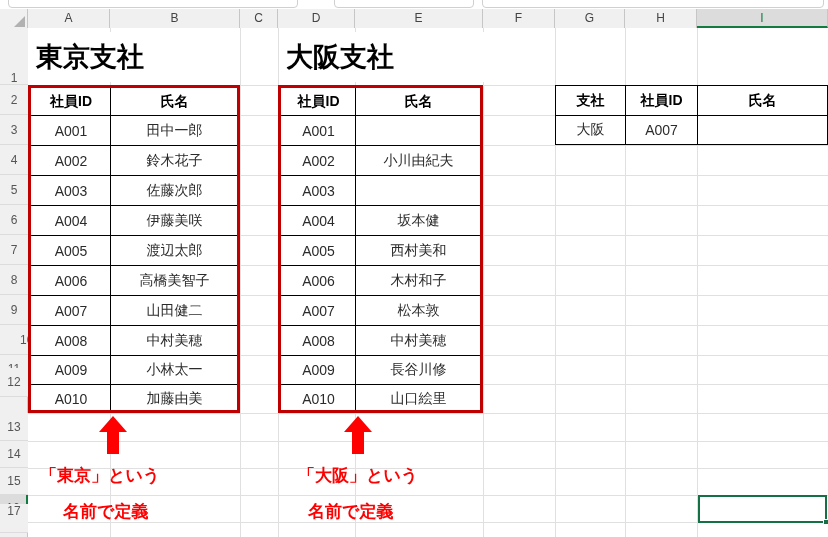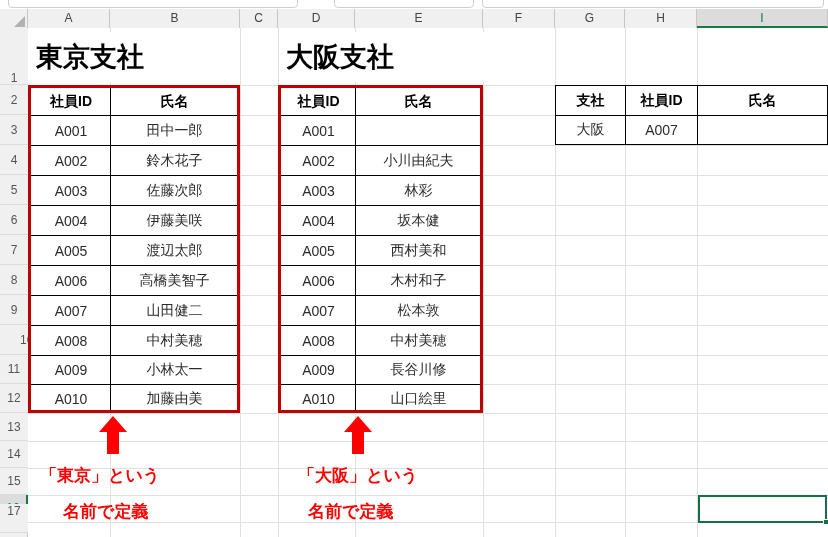--- a/index.html
+++ b/index.html
@@ -123,21 +123,21 @@
       </div>
     <div class="row-head" style="top:267px;height:30px;line-height:30px;">
         <span>9</span>
       </div>
     <div class="row-head" style="top:297px;height:30px;line-height:30px;padding-left:20px;">
         <span>10</span>
       </div>
     <div class="row-head" style="top:327px;height:29px;line-height:29px;">
         <span>11</span>
       </div>
-    <div class="row-head" style="top:356px;height:29px;line-height:29px;">
+    <div class="row-head" style="top:340px;height:29px;line-height:29px;">
         <span>12</span>
       </div>
     <div class="row-head" style="top:385px;height:28px;line-height:28px;">
         <span>13</span>
       </div>
     <div class="row-head" style="top:413px;height:27px;line-height:27px;">
         <span>14</span>
       </div>
     <div class="row-head" style="top:440px;height:27px;line-height:27px;">
         <span>15</span>
@@ -248,21 +248,20 @@
       <div class="tbl-redline" style="left:202px;top:0;width:3px;height:328px;"></div>
     </div>
 
     <div class="cell center bold" style="left:253px;top:60px;width:75px;height:28px;">社員ID</div>
     <div class="cell center bold" style="left:329px;top:60px;width:123px;height:28px;">氏名</div>
 
     <div class="cell center" style="left:253px;top:88px;width:75px;height:29px;">A001</div>
     <div class="cell center" style="left:253px;top:118px;width:75px;height:29px;">A002</div>
     <div class="cell center" style="left:329px;top:118px;width:123px;height:29px;">小川由紀夫</div>
     <div class="cell center" style="left:253px;top:148px;width:75px;height:29px;">A003</div>
-    <div class="cell center" style="left:329px;top:148px;width:123px;height:29px;">林彩</div>
     <div class="cell center" style="left:253px;top:178px;width:75px;height:29px;">A004</div>
     <div class="cell center" style="left:329px;top:178px;width:123px;height:29px;">坂本健</div>
     <div class="cell center" style="left:253px;top:208px;width:75px;height:29px;">A005</div>
     <div class="cell center" style="left:329px;top:208px;width:123px;height:29px;">西村美和</div>
     <div class="cell center" style="left:253px;top:238px;width:75px;height:29px;">A006</div>
     <div class="cell center" style="left:329px;top:238px;width:123px;height:29px;">木村和子</div>
     <div class="cell center" style="left:253px;top:268px;width:75px;height:29px;">A007</div>
     <div class="cell center" style="left:329px;top:268px;width:123px;height:29px;">松本敦</div>
     <div class="cell center" style="left:253px;top:298px;width:75px;height:29px;">A008</div>
     <div class="cell center" style="left:329px;top:298px;width:123px;height:29px;">中村美穂</div>

